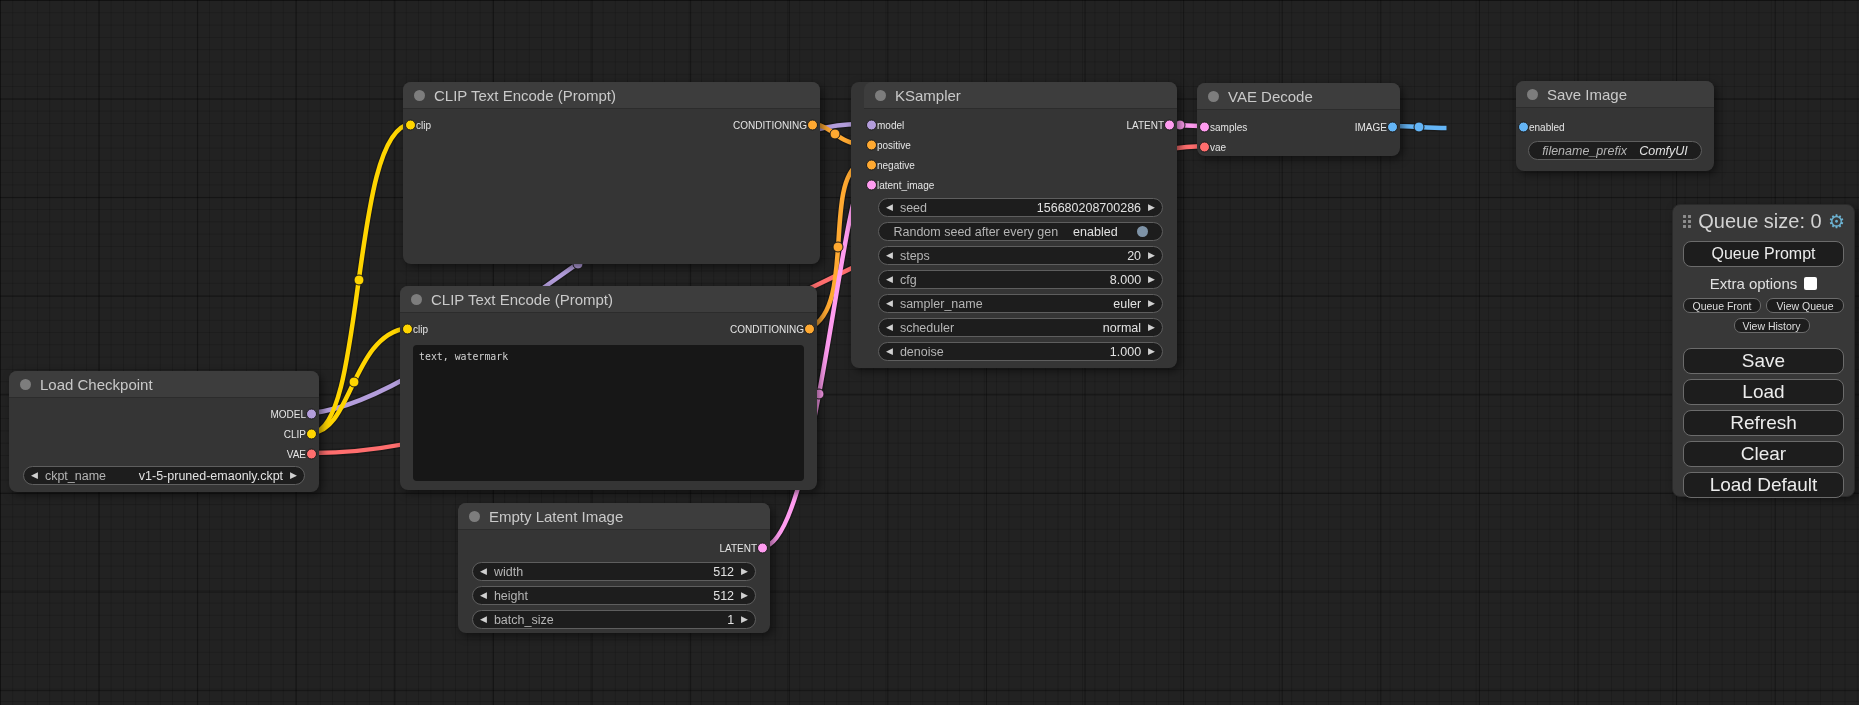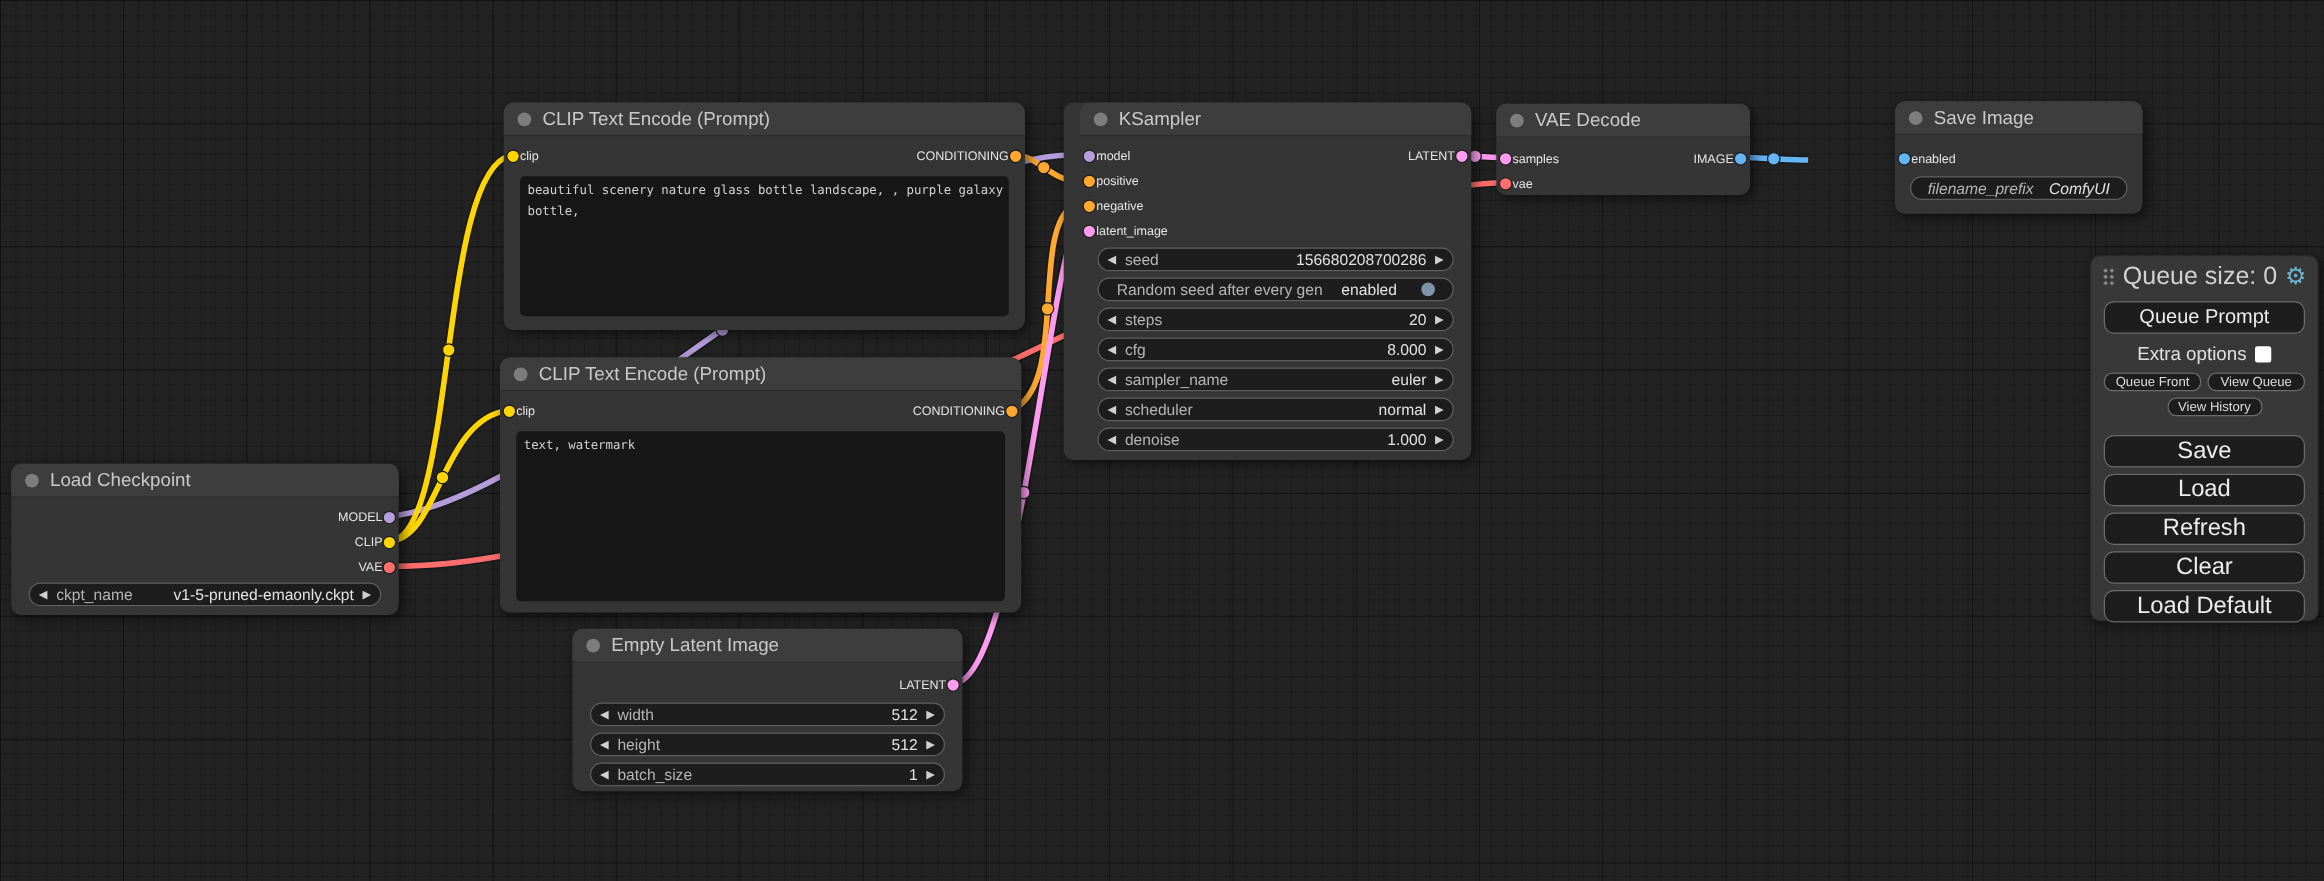--- a/index.html
+++ b/index.html
@@ -143,21 +143,20 @@
       <span class="ttext">CLIP Text Encode (Prompt)</span>
     </div>
     <div class="rows">
       <div class="slot-row">
         <span class="port in" style="background-color: rgb(255, 213, 0);"></span>
         <span class="slot-label">clip</span>
         <span class="slot-label">CONDITIONING</span>
         <span class="port out" style="background-color: rgb(255, 169, 49);"></span>
       </div>
     </div>
-    <div class="textarea" style="height:112px;">beautiful scenery nature glass bottle landscape, , purple galaxy bottle,</div>
   </div>
 
   <div class="node" style="left:400px;top:286px;width:417px;height:204px;">
     <div class="node-title">
       <span class="tdot"></span>
       <span class="ttext">CLIP Text Encode (Prompt)</span>
     </div>
     <div class="rows">
       <div class="slot-row">
         <span class="port in" style="background-color: rgb(255, 213, 0);"></span>

